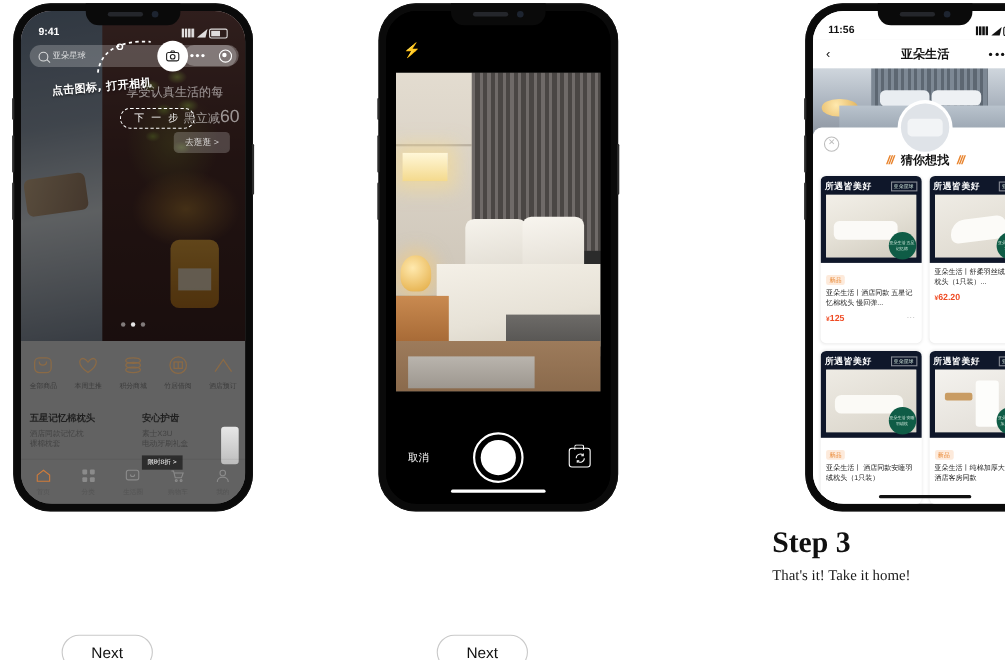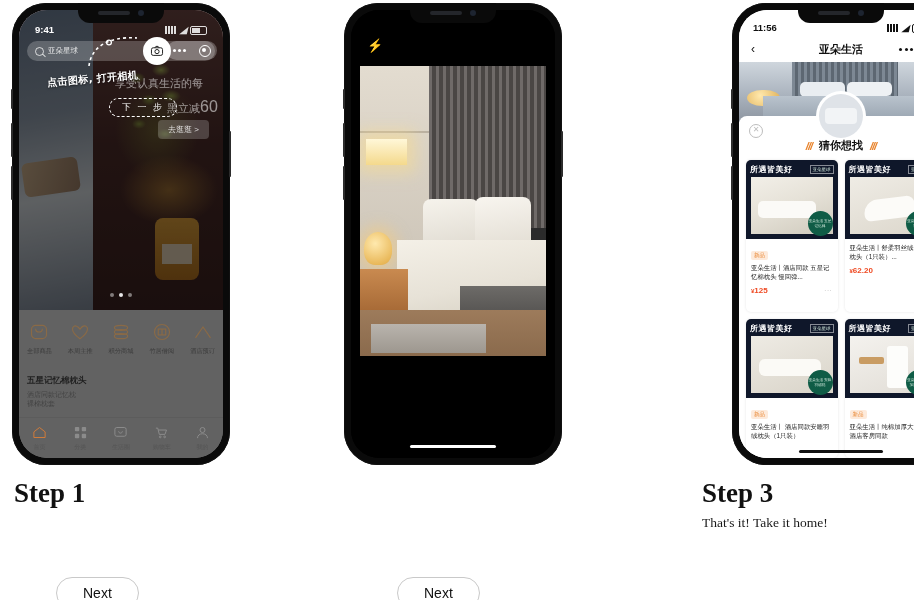--- a/index.html
+++ b/index.html
@@ -347,20 +347,27 @@
               <span>酒店预订</span>
             </div>
           </div>
 
           <div class="cards">
             <div class="cd">
               <h4>五星记忆棉枕头</h4>
               <p>酒店同款记忆枕</p>
               <p>裸棉枕套</p>
             </div>
+            <div class="cd">
+              <h4>安心护齿</h4>
+              <p>素士X3U</p>
+              <p>电动牙刷礼盒</p>
+              <span class="tagb">限时8折 &gt;</span>
+              <span class="tb"></span>
+            </div>
           </div>
 
           <div class="tabbar">
             <div class="tb1">
               <svg viewBox="0 0 24 24" fill="none" stroke="#d07b3a" stroke-width="1.6">
                   <path d="M3 11l9-7 9 7v9H3z"></path>
                 </svg>
               <span>首页</span>
             </div>
             <div class="tb1">
@@ -441,21 +448,20 @@
 
         </div>
       </div>
       <div class="notch">
         <span class="slit"></span>
         <span class="cam"></span>
       </div>
     </div>
 
     <div class="caption">
-      <h2>Step 1</h2>
     </div>
     <div class="btnrow">
       <button class="btn">Next</button>
     </div>
   </div>
 
   <div class="col col2">
     <div class="phone phone2">
       <span class="sidebtn sb-l1"></span>
       <span class="sidebtn sb-l2"></span>
@@ -476,20 +482,32 @@
             <div class="vp-pillow1"></div>
             <div class="vp-pillow2"></div>
             <div class="vp-bed"></div>
             <div class="vp-runner"></div>
             <div class="vp-side"></div>
             <div class="vp-floor"></div>
             <div class="vp-rug"></div>
           </div>
 
 
+          <div class="ctrls">
+            <div class="cancel">取消</div>
+            <div class="shutter">
+                <i></i>
+              </div>
+            <div class="flip">
+              <svg viewBox="0 0 24 24" fill="none" stroke="#fff" stroke-width="2">
+                  <path d="M4 12a8 8 0 0113.7-5.7M20 12a8 8 0 01-13.7 5.7"></path>
+                  <path d="M18 3v4h-4M6 21v-4h4"></path>
+                </svg>
+            </div>
+          </div>
 
           <div class="homebar"></div>
         </div>
       </div>
       <div class="notch">
         <span class="slit"></span>
         <span class="cam"></span>
       </div>
     </div>
 

